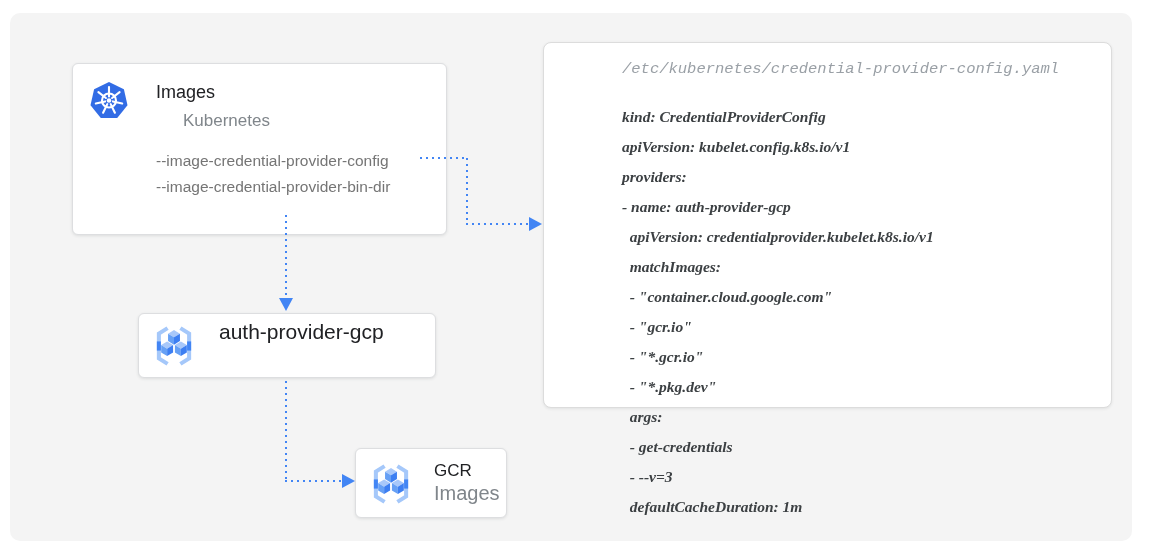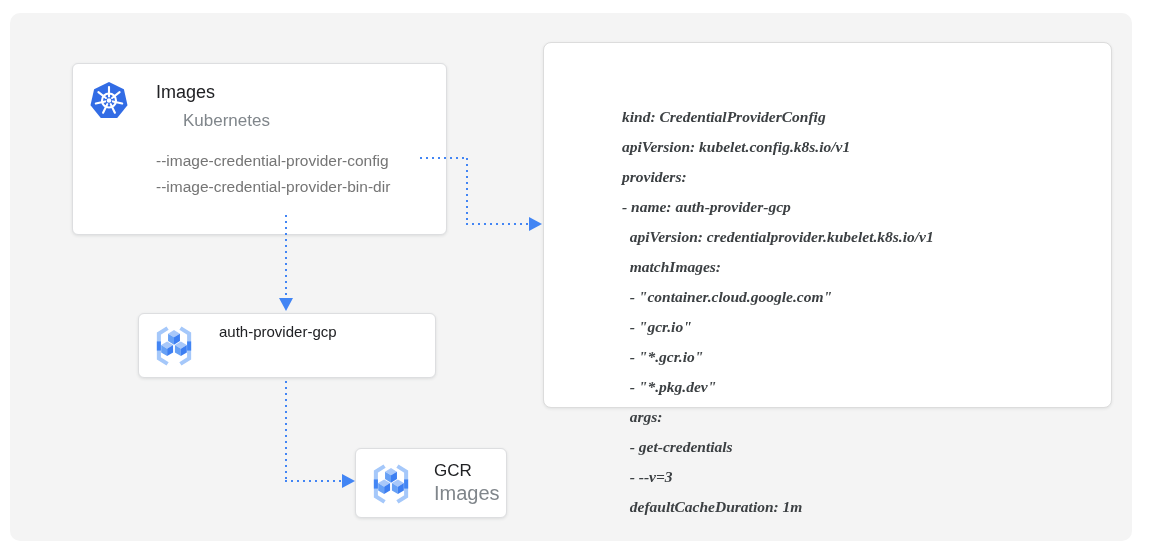--- a/index.html
+++ b/index.html
@@ -32,21 +32,21 @@
   #gcr-icon{left:12px;top:13px;width:46px;height:44px;}
 
   .card-title{position:absolute;font-size:18px;color:#202124;line-height:22px;white-space:nowrap;}
   .card-subtitle{position:absolute;font-size:17px;color:var(--muted);line-height:21px;white-space:nowrap;}
 
   #kubelet-title{left:83px;top:17px;}
   #kubelet-subtitle{left:83px;top:46px;margin-left:27px;}
   .flags{position:absolute;left:83px;top:84px;font-size:15.5px;color:var(--flag-gray);
     line-height:26px;white-space:nowrap;}
 
-  #provider-title{left:80px;top:7px;font-size:15px;}
+  #provider-title{left:80px;top:7px;font-size:21px;}
   #provider-subtitle{left:80px;top:30px;font-size:16px;}
 
   #gcr-title{left:78px;top:11px;font-size:17px;}
   #gcr-subtitle{left:78px;top:34px;font-size:20px;}
 
   #yaml-panel{left:543px;top:42px;width:569px;height:366px;border-radius:8px;
     border:1px solid #DCDCDC;box-shadow:0 1px 3px rgba(60,64,67,.10);}
   .code-filename{position:absolute;left:78px;top:17px;
     font-family:"Liberation Mono","DejaVu Sans Mono",monospace;
     font-style:italic;font-size:15.5px;color:#9AA0A6;white-space:pre;}
@@ -157,20 +157,21 @@
           <polygon points="25,23 31.5,27 31.5,35 25,31" fill="#66A0F5"></polygon>
           <polygon points="38,23 31.5,27 31.5,35 38,31" fill="#3D7FF2"></polygon>
         </g>
       </svg>
     </div>
     <div class="card-title" id="gcr-title">GCR</div>
     <div class="card-subtitle" id="gcr-subtitle">Images</div>
   </div>
 
   <div class="card" id="yaml-panel">
+    <div class="code-filename">/etc/kubernetes/credential-provider-config.yaml</div>
     <pre class="code-block">kind: CredentialProviderConfig
 apiVersion: kubelet.config.k8s.io/v1
 providers:
 - name: auth-provider-gcp
   apiVersion: credentialprovider.kubelet.k8s.io/v1
   matchImages:
   - "container.cloud.google.com"
   - "gcr.io"
   - "*.gcr.io"
   - "*.pkg.dev"

